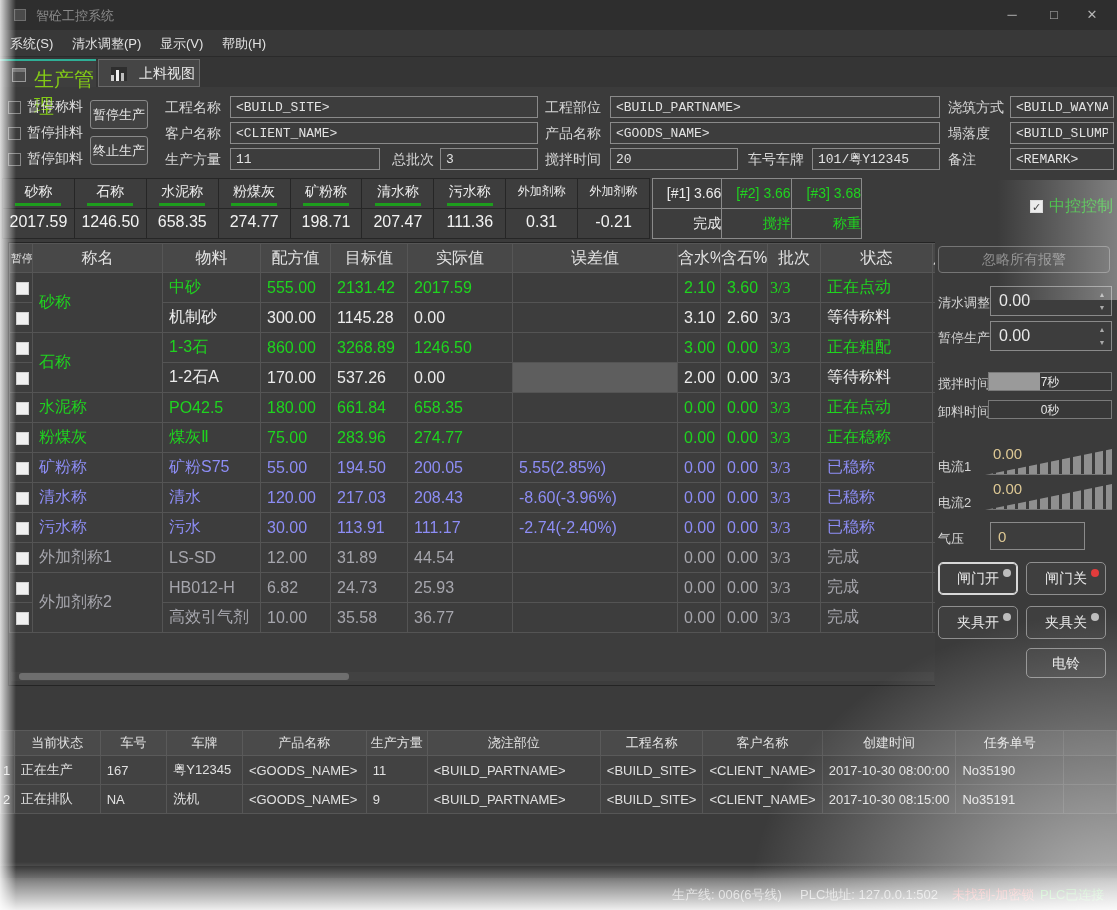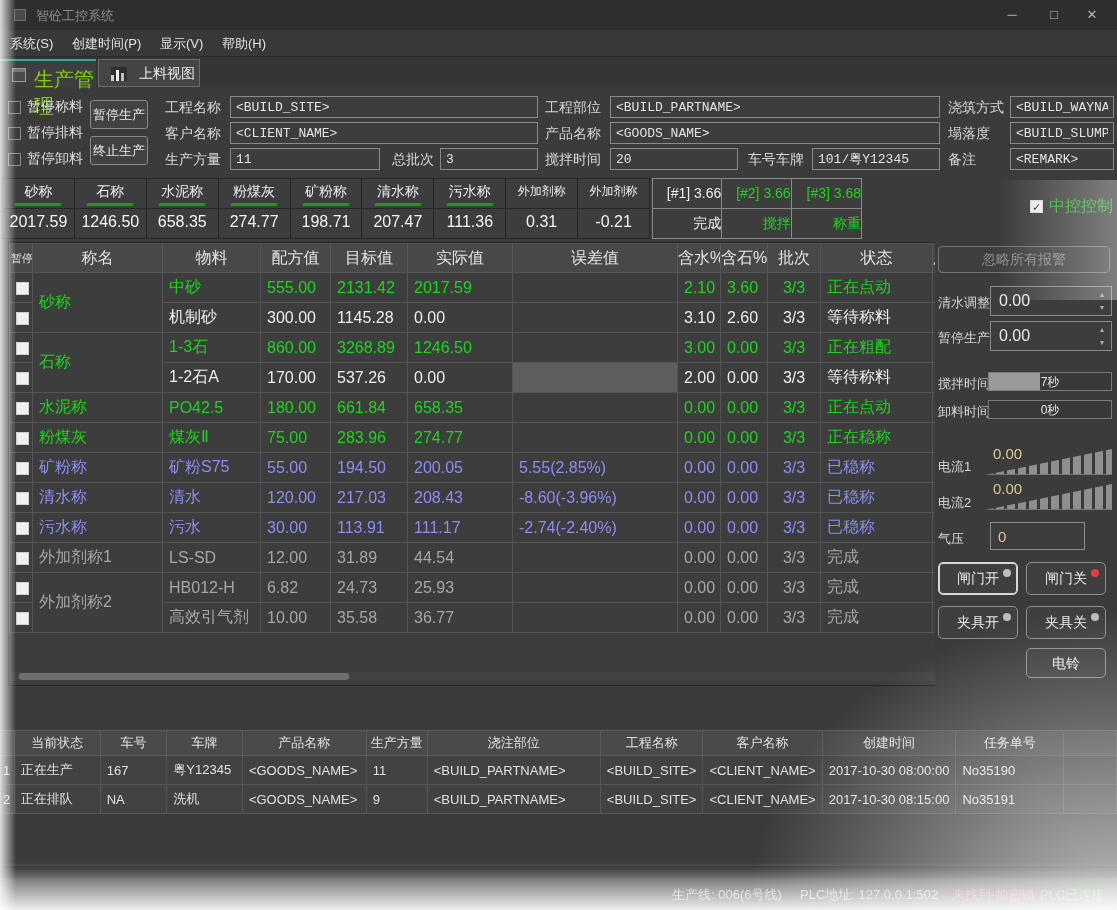--- a/index.html
+++ b/index.html
@@ -56,21 +56,21 @@
   #central-ctl .cb { margin-right:6px; }
 
   
   .tone-green { color:#1fd41f; } .tone-white { color:#ececec; } .tone-blue { color:#8d8df5; } .tone-gray { color:#a6a6ad; }
 
   
   #table-wrap { position:absolute; left:8px; top:242px; width:929px; height:444px; border:1px solid #242424; background:#3d3d3d; overflow:hidden; }
   #maintable { border-collapse:collapse; table-layout:fixed; width:941px; }
   #maintable th { background:#484848; border:1px solid #565656; height:29px; font-size:16px; font-weight:normal; color:#e3e3e3; overflow:hidden; white-space:nowrap; }
   #maintable td { border:1px solid #545454; height:30px; font-size:16px; padding:0 6px; overflow:hidden; white-space:nowrap; background:#3d3d3d; }
-  #maintable td.c { text-align:center; padding:0 2px; }
+  #maintable td.c { text-align:left; padding:0 2px;font-family:Liberation Serif, serif; }
   #maintable td.chk { text-align:center; }
   #maintable td.sel { background:#5e5e5e; }
   #maintable th.small { font-size:11px; padding:0 1px; }
   #hscroll { position:absolute; left:2px; bottom:4px; width:923px; height:9px; background:#424242; }
   #hscroll-thumb { position:absolute; left:8px; top:1px; width:330px; height:7px; background:#6e6e6e; border-radius:3px; }
 
   
   #rightpanel { position:absolute; left:935px; top:242px; width:182px; height:448px; background:#3b3b3b; }
   #ignore-alarms { position:absolute; left:3px; top:4px; width:172px; height:27px; border:1px solid #757575; border-radius:4px; background:#3f3f3f; color:#8f8f8f; font-size:14px; text-align:center; line-height:25px; }
   .rp-label { position:absolute; left:3px; font-size:13px; color:#d6d6d6; white-space:nowrap; }
@@ -128,21 +128,21 @@
   <div id="titlebar">
     <div id="app-icon"></div>
     <div id="app-title">智砼工控系统</div>
     <div class="winbtn" id="btn-min">─</div>
     <div class="winbtn" id="btn-max">□</div>
     <div class="winbtn" id="btn-close">✕</div>
   </div>
 
   <div id="menubar">
     <span class="menu-item" style="left:10px">系统(S)</span>
-    <span class="menu-item" style="left:72px">创建时间(P)</span>
+    <span class="menu-item" style="left:72px">清水调整(P)</span>
     <span class="menu-item" style="left:160px">显示(V)</span>
     <span class="menu-item" style="left:222px">帮助(H)</span>
   </div>
 
   <div id="tabbar">
     <div id="tab-prod">
       <span class="tab-ic"></span>
       <span class="tab-text">生产管理</span>
     </div>
     <div id="tab-feed">

